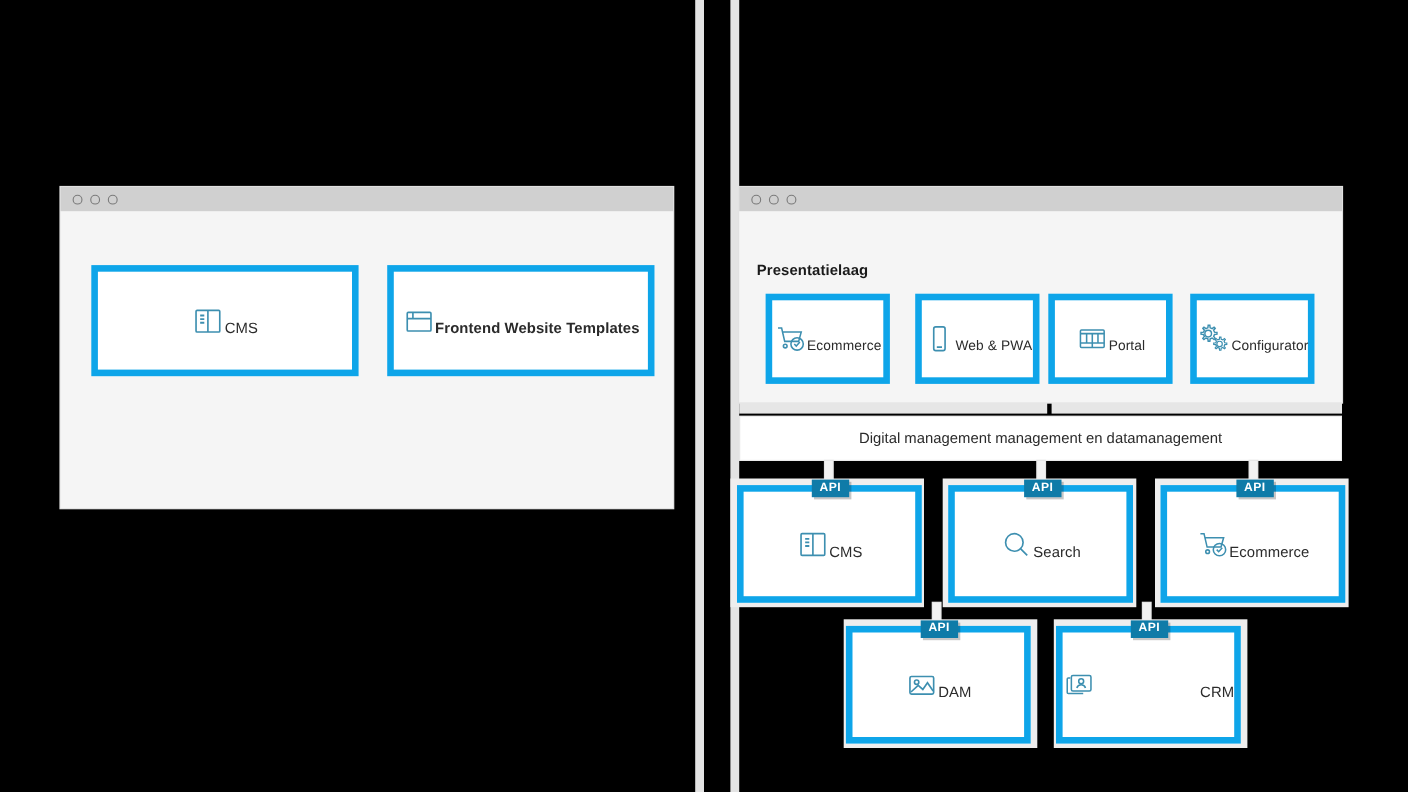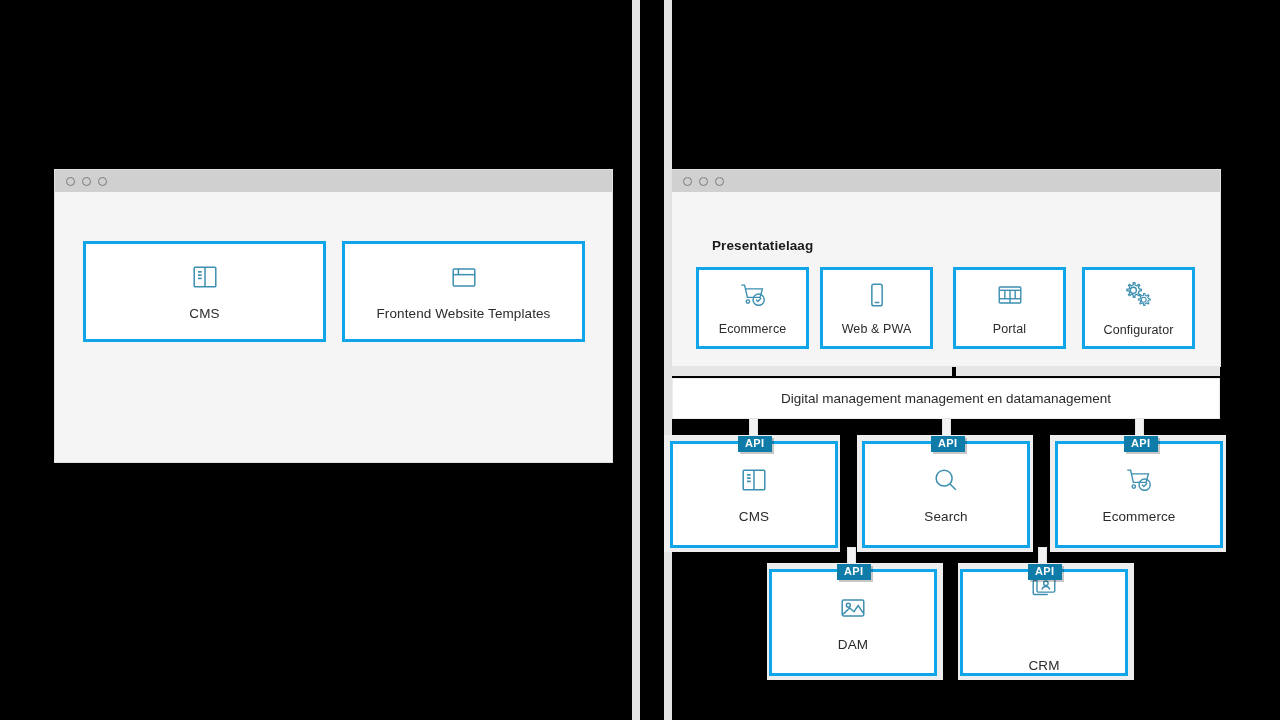--- a/index.html
+++ b/index.html
@@ -42,24 +42,24 @@
     border: 1.3px solid #7a7a7a;
     box-sizing: border-box;
     background: transparent;
   }
   .win-body { position: relative; }
 
   
   .card {
     position: absolute;
     background: #ffffff;
-    border: 3px solid #0ea5e9;
+    border: 6px solid #0ea5e9;
     box-sizing: border-box;
     display: flex;
-    flex-direction: column;
+    flex-direction: row;
     align-items: center;
     justify-content: center;
   }
   .card .ico {
     display: block;
     line-height: 0;
   }
   .card .lbl {
     margin-top: 14px;
     font-size: 13.5px;
@@ -138,21 +138,21 @@
             <rect x="4.5" y="5.5" width="23" height="21" rx="1"></rect>
             <line x1="16" y1="5.5" x2="16" y2="26.5"></line>
             <line x1="8.5" y1="10.5" x2="12.5" y2="10.5" stroke-width="1.8"></line>
             <line x1="8.5" y1="14" x2="12.5" y2="14" stroke-width="1.8"></line>
             <line x1="8.5" y1="17.5" x2="12.5" y2="17.5" stroke-width="1.8"></line>
           </svg>
         </span>
         <span class="lbl">CMS</span>
       </div>
 
-      <div class="card" style="left:287px; top:49px; width:243px; height:101px;">
+      <div class="card" style="left:297px; top:49px; width:243px; height:101px;font-weight:bold;">
         <span class="ico">
           <svg width="30" height="30" viewBox="0 0 32 32" fill="none" stroke="#3d8fb0" stroke-width="1.6">
             <rect x="4.5" y="7.5" width="23" height="18" rx="1"></rect>
             <line x1="4.5" y1="13.5" x2="27.5" y2="13.5"></line>
             <line x1="10" y1="7.5" x2="10" y2="13.5"></line>
           </svg>
         </span>
         <span class="lbl">Frontend Website Templates</span>
       </div>
 
@@ -161,35 +161,35 @@
   </div>
 
   <div class="win" style="left:672px; top:170px; width:548px; height:196px;">
     <div class="win-titlebar">
       <span class="dot"></span>
       <span class="dot"></span>
       <span class="dot"></span>
     </div>
     <div class="win-body" style="height:174px;">
 
-      <div class="section-title" style="left:40px; top:46px;">Presentatielaag</div>
+      <div class="section-title" style="left:16px; top:46px;">Presentatielaag</div>
 
       <div class="card small" style="left:24px; top:75px; width:113px; height:82px;">
         <span class="ico">
           <svg width="30" height="30" viewBox="0 0 32 32" fill="none" stroke="#3d8fb0" stroke-width="1.5">
             <path d="M3.5 5.5 H7 L10 18.5 H23.5 L26 9.5 H8"></path>
             <circle cx="10.5" cy="23" r="1.8"></circle>
             <circle cx="22" cy="21" r="6"></circle>
             <path d="M19.3 21 l1.9 2 l3.5 -3.8" stroke-width="1.5"></path>
           </svg>
         </span>
         <span class="lbl">Ecommerce</span>
       </div>
 
-      <div class="card small" style="left:148px; top:75px; width:113px; height:82px;">
+      <div class="card small" style="left:160px; top:75px; width:113px; height:82px;">
         <span class="ico">
           <svg width="30" height="30" viewBox="0 0 32 32" fill="none" stroke="#3d8fb0" stroke-width="1.6">
             <rect x="10.5" y="4.5" width="11" height="23" rx="2"></rect>
             <line x1="13.5" y1="24" x2="18.5" y2="24"></line>
           </svg>
         </span>
         <span class="lbl">Web &amp; PWA</span>
       </div>
 
       <div class="card small" style="left:410px; top:75px; width:113px; height:82px;">

